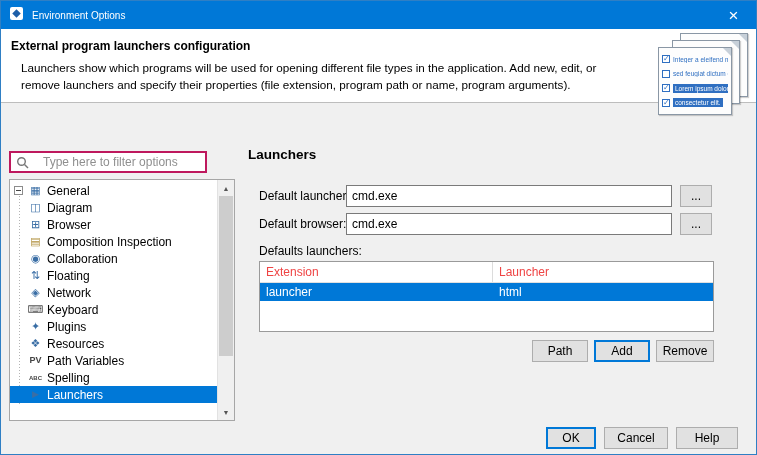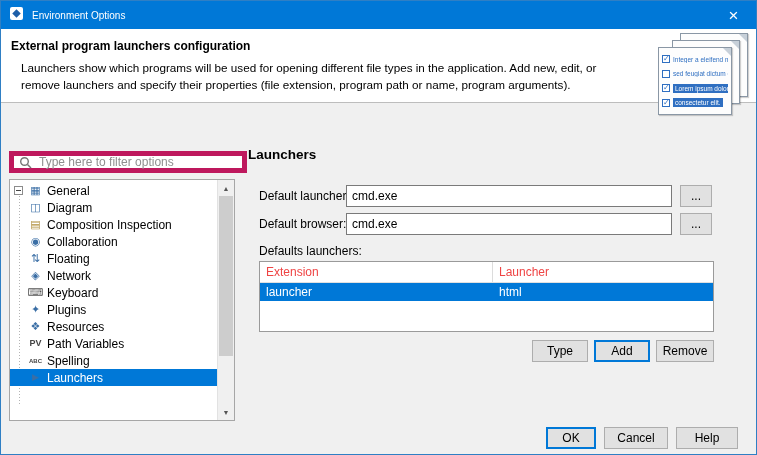--- a/index.html
+++ b/index.html
@@ -30,22 +30,22 @@
   .doc-row{display:flex;align-items:center;gap:3px;height:12px}
   .chk{width:8px;height:8px;border:1px solid #2f6fc1;background:#fff;box-sizing:border-box;position:relative;flex:none}
   .chk.checked::before{content:"\2713";position:absolute;left:0;top:-2px;font-size:8px;color:#2f6fc1}
   .doc-label{font-size:6.5px;color:#2f6fc1;white-space:nowrap;overflow:hidden}
   .doc-row.hl .doc-label{background:#2f6fc1;color:#fff;padding:1px 2px}
 
   
   .bodyarea{position:absolute;top:121px;left:0;right:0;bottom:0;background:#f0f0f0}
 
   
-  .filter{position:absolute;left:8px;top:29px;width:238px;height:22px;background:#fff;border:5px solid #be185d;
-          box-sizing:border-box;display:flex;align-items:center;padding:0 5px;gap:5px}
+  .filter{position:absolute;left:8px;top:29px;width:198px;height:22px;background:#fff;border:2px solid #be185d;
+          box-sizing:border-box;display:flex;align-items:center;padding:0 5px;gap:12px}
   .filter input{border:none;outline:none;flex:1;min-width:0;font-size:12px;font-family:inherit;color:#333;background:transparent}
   .filter input::placeholder{color:#8f8f8f}
 
   
   .tree{position:absolute;left:8px;top:57px;width:226px;height:242px;background:#fff;border:1px solid #a6a6a6;box-sizing:border-box;overflow:hidden}
   .tree-list{position:absolute;top:2px;left:0;right:17px;bottom:0;overflow:hidden;
              background-image:repeating-linear-gradient(to bottom,#b4b4b4 0 1px,transparent 1px 3px);
              background-size:1px calc(100% - 24px);background-position:9px 8px;background-repeat:no-repeat}
   .trow{position:relative;height:17px;display:flex;align-items:center;padding-left:18px;font-size:12px;color:#000;white-space:nowrap}
   .trow.sel{background:#0078d7;color:#fff}
@@ -171,20 +171,24 @@
         <div class="trow">
           <span class="expander"></span>
           <span class="ic ic-general"></span>
           <span>General</span>
         </div>
         <div class="trow">
           <span class="ic ic-diagram"></span>
           <span>Diagram</span>
         </div>
         <div class="trow">
+          <span class="ic ic-browser"></span>
+          <span>Browser</span>
+        </div>
+        <div class="trow">
           <span class="ic ic-composition"></span>
           <span>Composition Inspection</span>
         </div>
         <div class="trow">
           <span class="ic ic-collab"></span>
           <span>Collaboration</span>
         </div>
         <div class="trow">
           <span class="ic ic-floating"></span>
           <span>Floating</span>
@@ -242,21 +246,21 @@
       <div class="thead">
         <div class="th c1">Extension</div>
         <div class="th c2">Launcher</div>
       </div>
       <div class="tdatarow">
         <div class="td c1">launcher</div>
         <div class="td c2">html</div>
       </div>
     </div>
 
-    <button class="btn" id="btn-edit">Type</button>
+    <button class="btn" id="btn-edit">Path</button>
     <button class="btn primary" id="btn-add">Add</button>
     <button class="btn" id="btn-remove">Remove</button>
 
     <button class="btn primary" id="btn-ok">OK</button>
     <button class="btn" id="btn-cancel">Cancel</button>
     <button class="btn" id="btn-help">Help</button>
   </div>
 </div>
 
 </body></html>

